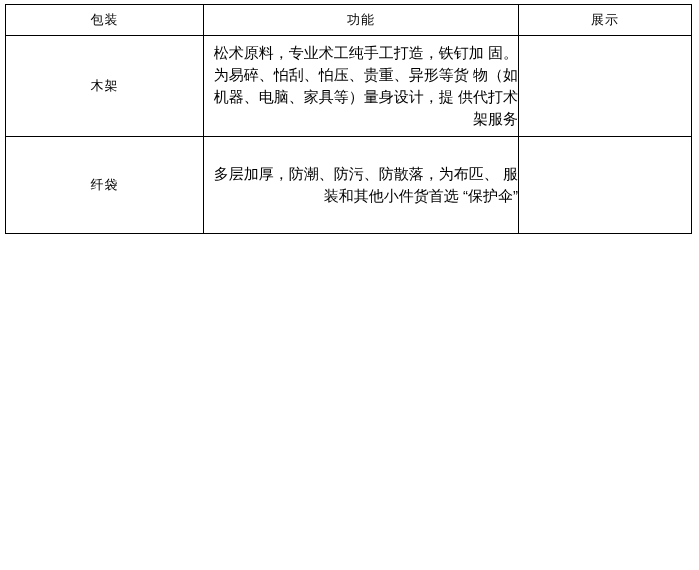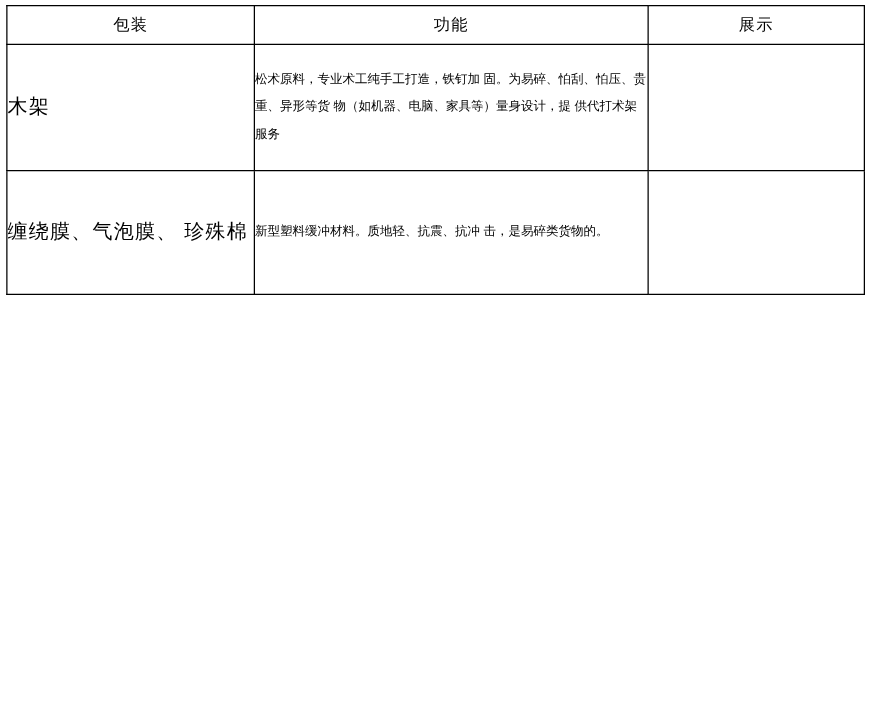--- a/index.html
+++ b/index.html
@@ -38,30 +38,32 @@
   .col-show{ width: 173px; }
 
   thead th {
     height: 30px;
     font-size: 13px;
     font-weight: normal;
     text-align: center;
     letter-spacing: 1px;
   }
   td.cell-pkg {
-    font-size: 16px;
+    text-align: center;
+    font-size: 13px;
     letter-spacing: 1px;
     line-height: 20px;
     padding: 0 6px;
+    font-family: Liberation Serif, serif;
   }
   td.cell-fn {
-    font-size: 10px;
+    font-size: 15px;
     line-height: 22px;
     padding: 8px 10px 8px 8px;
-    text-align: left;
+    text-align: right;
   }
   td.cell-show {
     padding: 0;
     text-align: center;
   }
   .img-wrap {
     position: relative;
     width: 171px;
     overflow: hidden;
     display: block;
@@ -163,24 +165,24 @@
     <tbody>
       <tr class="row-1">
         <td class="cell-pkg">木架</td>
         <td class="cell-fn">松术原料，专业术工纯手工打造，铁钉加 固。为易碎、怕刮、怕压、贵重、异形等货 物（如机器、电脑、家具等）量身设计，提 供代打术架服务</td>
         <td class="cell-show">
           <span class="img-wrap">
             <span class="photo photo-wood"></span>
           </span>
         </td>
       </tr>
-      <tr class="row-5">
-        <td class="cell-pkg">缠绕膜、气泡膜、 珍殊棉</td>
-        <td class="cell-fn">新型塑料缓冲材料。质地轻、抗震、抗冲 击，是易碎类货物的。</td>
+      <tr class="row-3">
+        <td class="cell-pkg">纤袋</td>
+        <td class="cell-fn">多层加厚，防潮、防污、防散落，为布匹、 服装和其他小件货首选 “保护伞”</td>
         <td class="cell-show">
           <span class="img-wrap">
-            <span class="photo photo-film"></span>
+            <span class="photo photo-sack"></span>
           </span>
         </td>
       </tr>
     </tbody>
   </table>
 </div>
 
 </body></html>

